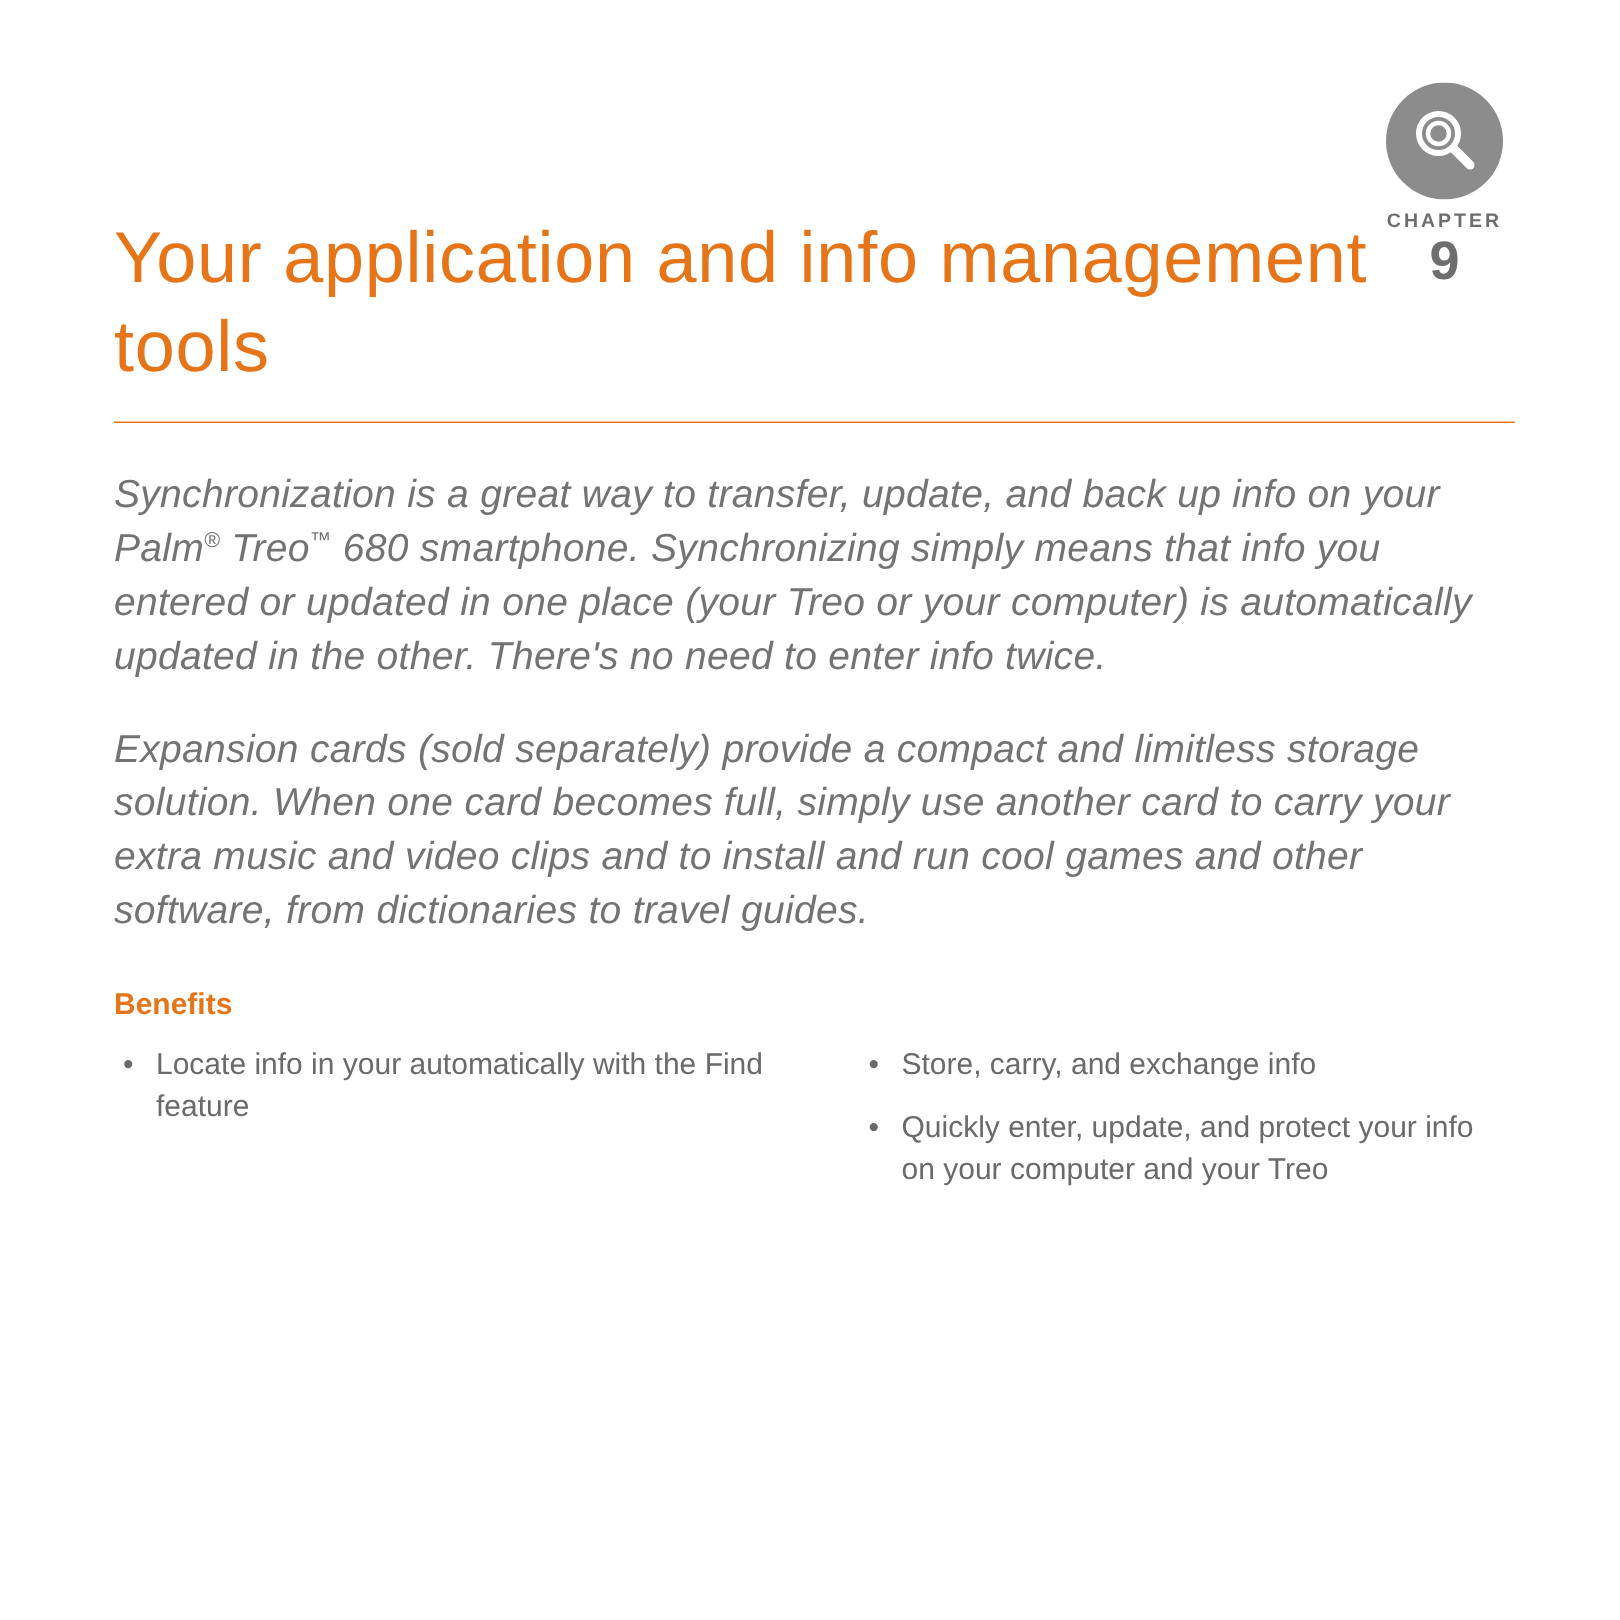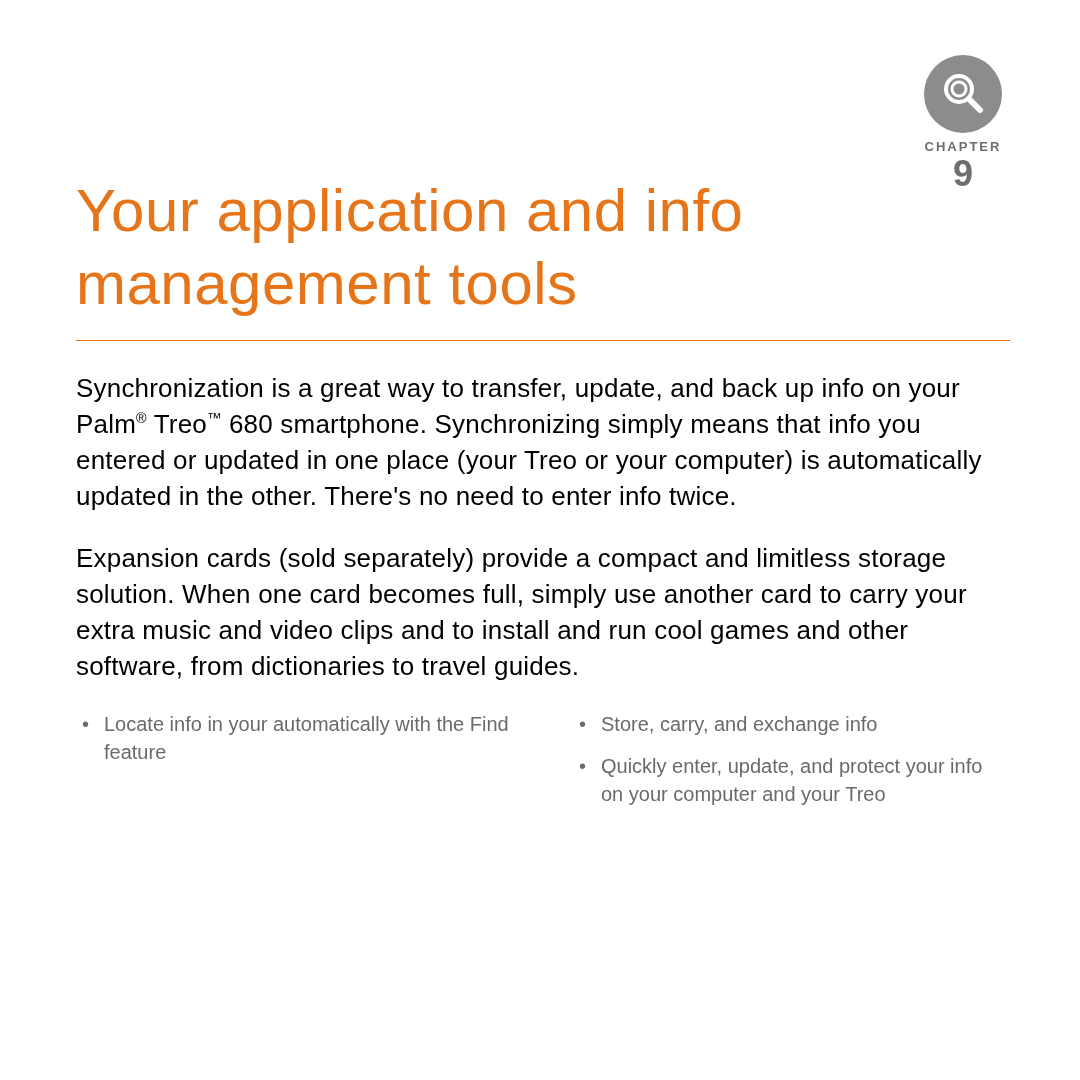--- a/index.html
+++ b/index.html
@@ -4,24 +4,24 @@
 <style>
   * { box-sizing: border-box; margin: 0; padding: 0; }
   html, body { width: 1080px; height: 1080px; background: #ffffff; font-family: "Helvetica Neue", Helvetica, Arial, sans-serif; color: #5a5a5a; }
   .page { position: relative; width: 1080px; height: 1080px; padding: 55px 70px 50px 76px; }
 
   .chapter-block { position: absolute; top: 55px; right: 72px; text-align: center; width: 90px; }
   .chapter-icon { width: 78px; height: 78px; margin: 0 auto 6px auto; display: flex; align-items: center; justify-content: center; }
   .chapter-label { font-size: 13px; letter-spacing: 2px; font-weight: 700; color: #6e6e6e; margin-top: 4px; }
   .chapter-number { font-size: 36px; font-weight: 700; color: #6e6e6e; line-height: 1; margin-top: 2px; }
 
-  .title { font-size: 60px; font-weight: 300; color: #e57518; line-height: 1.22; margin-top: 119px; padding-bottom: 20px; border-bottom: 1px solid #e57518; letter-spacing: 0.5px; }
+  .title { font-size: 48px; font-weight: 300; color: #e57518; line-height: 1.22; margin-top: 89px; padding-bottom: 20px; border-bottom: 1px solid #e57518; letter-spacing: 0.5px; }
 
   .intro { margin-top: 30px; }
-  .intro p { font-size: 26px; font-weight: 300; color: #000000; line-height: 1.38; margin-bottom: 26px; letter-spacing: 0.2px; }
+  .intro p { font-size: 26px; font-weight: 300; color: #737373; line-height: 1.38; margin-bottom: 26px; letter-spacing: 0.2px; font-style: italic; }
   .intro sup { font-size: 0.55em; vertical-align: super; }
 
   .benefits-heading { font-size: 20px; font-weight: 700; color: #e57518; margin-top: 34px; margin-bottom: 14px; }
 
   .benefits-cols { display: flex; gap: 60px; }
   .benefits-col { flex: 1; }
   .benefits-col ul { list-style: none; padding-left: 0; }
   .benefits-col li { position: relative; padding-left: 28px; font-size: 20px; font-weight: 300; color: #6a6a6a; line-height: 1.4; margin-bottom: 14px; }
   .benefits-col li::before { content: "•"; position: absolute; left: 6px; top: 0; color: #6a6a6a; font-size: 20px; }
 </style>
@@ -45,20 +45,21 @@
 
   <h1 class="title">Your application and info management tools</h1>
 
   <div class="intro">
     <p>
       <span>Synchronization is a great way to transfer, update, and back up info on your Palm</span><sup>®</sup><span> Treo</span><sup>™</sup><span> 680 smartphone. Synchronizing simply means that info you entered or updated in one place (your Treo or your computer) is automatically updated in the other. There's no need to enter info twice.</span>
     </p>
     <p>Expansion cards (sold separately) provide a compact and limitless storage solution. When one card becomes full, simply use another card to carry your extra music and video clips and to install and run cool games and other software, from dictionaries to travel guides.</p>
   </div>
 
+  <div class="benefits-heading">Benefits</div>
 
   <div class="benefits-cols">
     <div class="benefits-col">
       <ul>
         <li>Locate info in your automatically with the Find feature</li>
       </ul>
     </div>
     <div class="benefits-col">
       <ul>
         <li>Store, carry, and exchange info</li>

